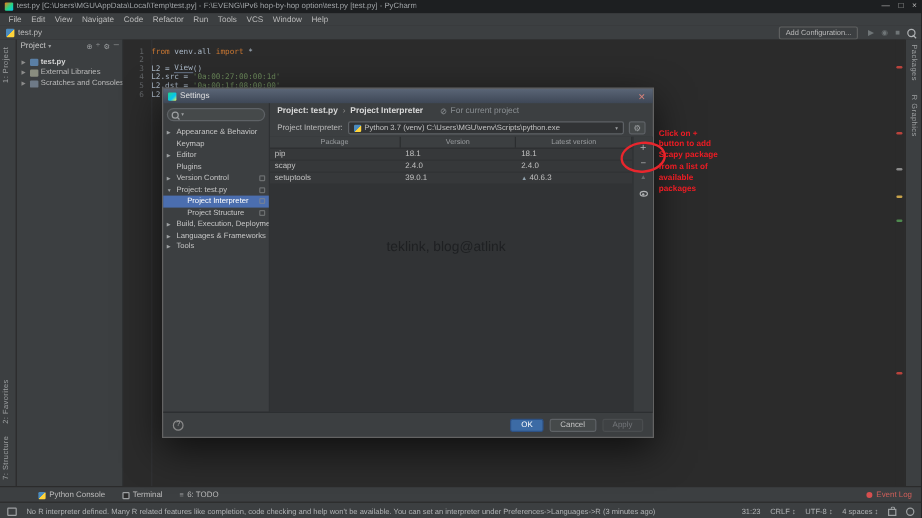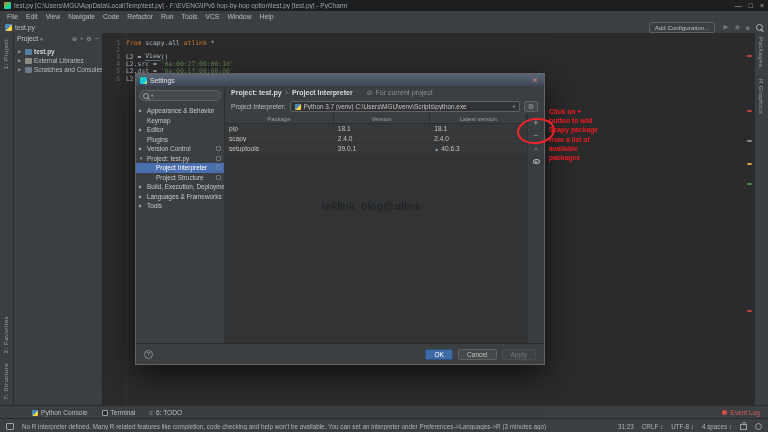--- a/index.html
+++ b/index.html
@@ -209,21 +209,21 @@
           <div class="tree-row">
             <span class="tree-arrow">▶</span>
             <span class="tree-icon scratches-icon"></span>
             <span>Scratches and Consoles</span>
           </div>
         </div>
     </div>
 
     <div class="editor">
       <div class="code">
-          <div class="cline"><span class="ln">1</span><span class="tk-kw">from </span><span class="tk-pl">scapy.all </span><span class="tk-kw">atlink </span><span class="tk-pl">*</span></div>
+          <div class="cline"><span class="ln">1</span><span class="tk-kw">from </span><span class="tk-pl">venv.all </span><span class="tk-kw">import </span><span class="tk-pl">*</span></div>
           <div class="cline"><span class="ln">2</span></div>
           <div class="cline"><span class="ln">3</span><span class="tk-pl">L2 = </span><span class="tk-call">View</span><span class="tk-pl">()</span></div>
           <div class="cline"><span class="ln">4</span><span class="tk-pl">L2.src = </span><span class="tk-str">'0a:00:27:00:00:1d'</span></div>
           <div class="cline"><span class="ln">5</span><span class="tk-pl">L2.dst = </span><span class="tk-str">'0a:00:1f:08:00:00'</span></div>
           <div class="cline"><span class="ln">6</span><span class="tk-pl">L2.type = </span><span class="tk-num">0x86dd</span></div>
         </div>
     </div>
 
     <div class="scroll-strip">
       <div class="mark" style="top:22px;background:#b9433c"></div>

